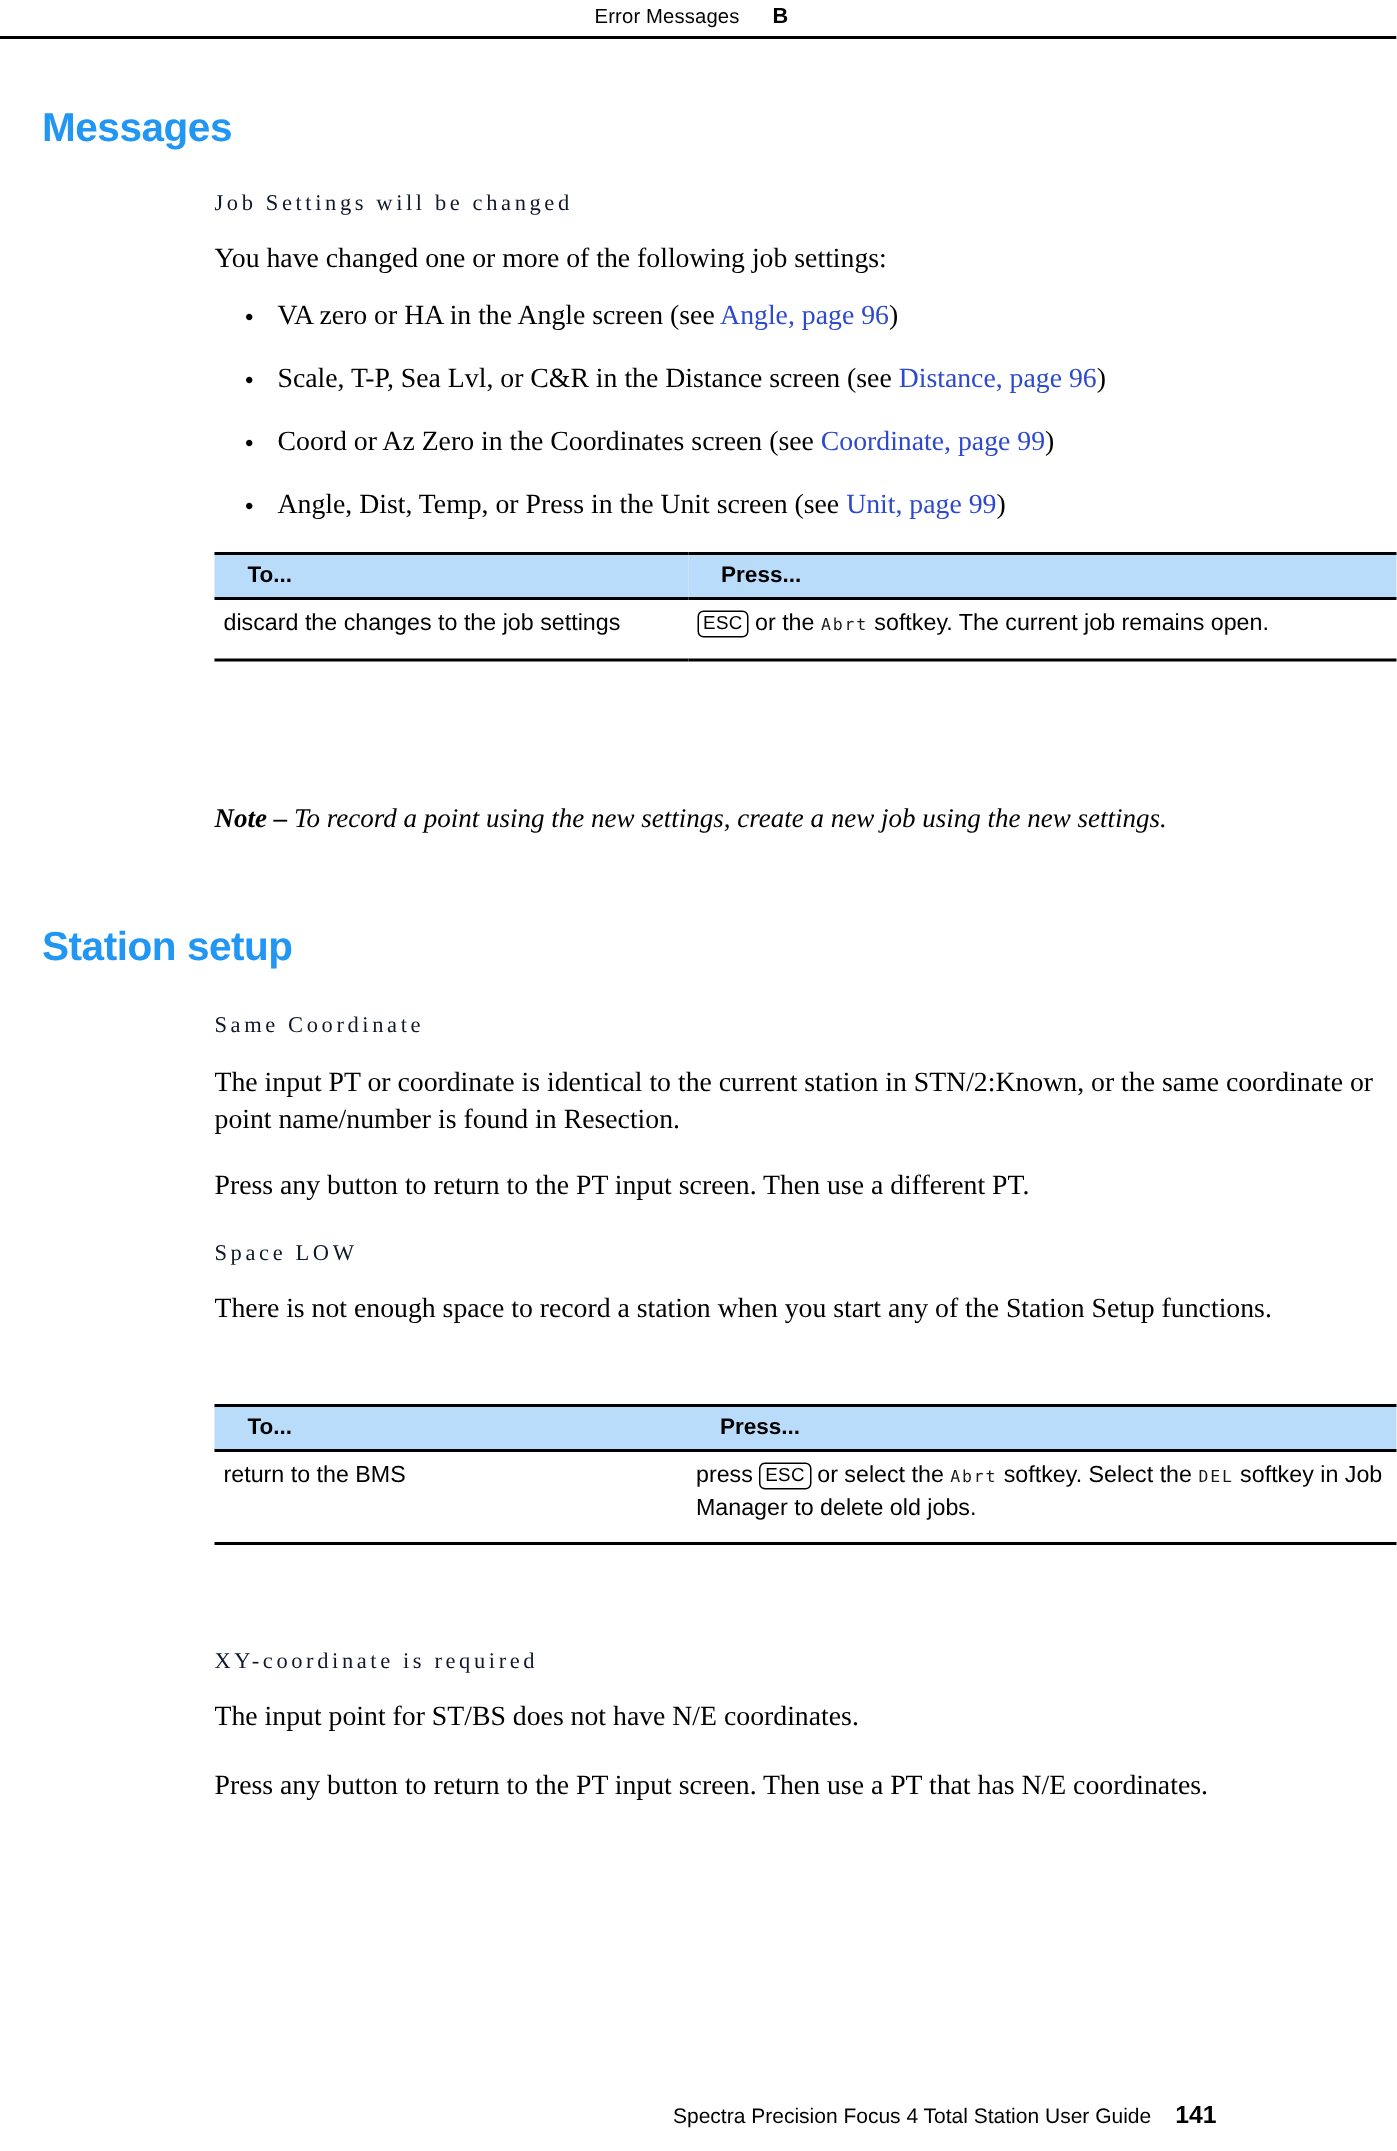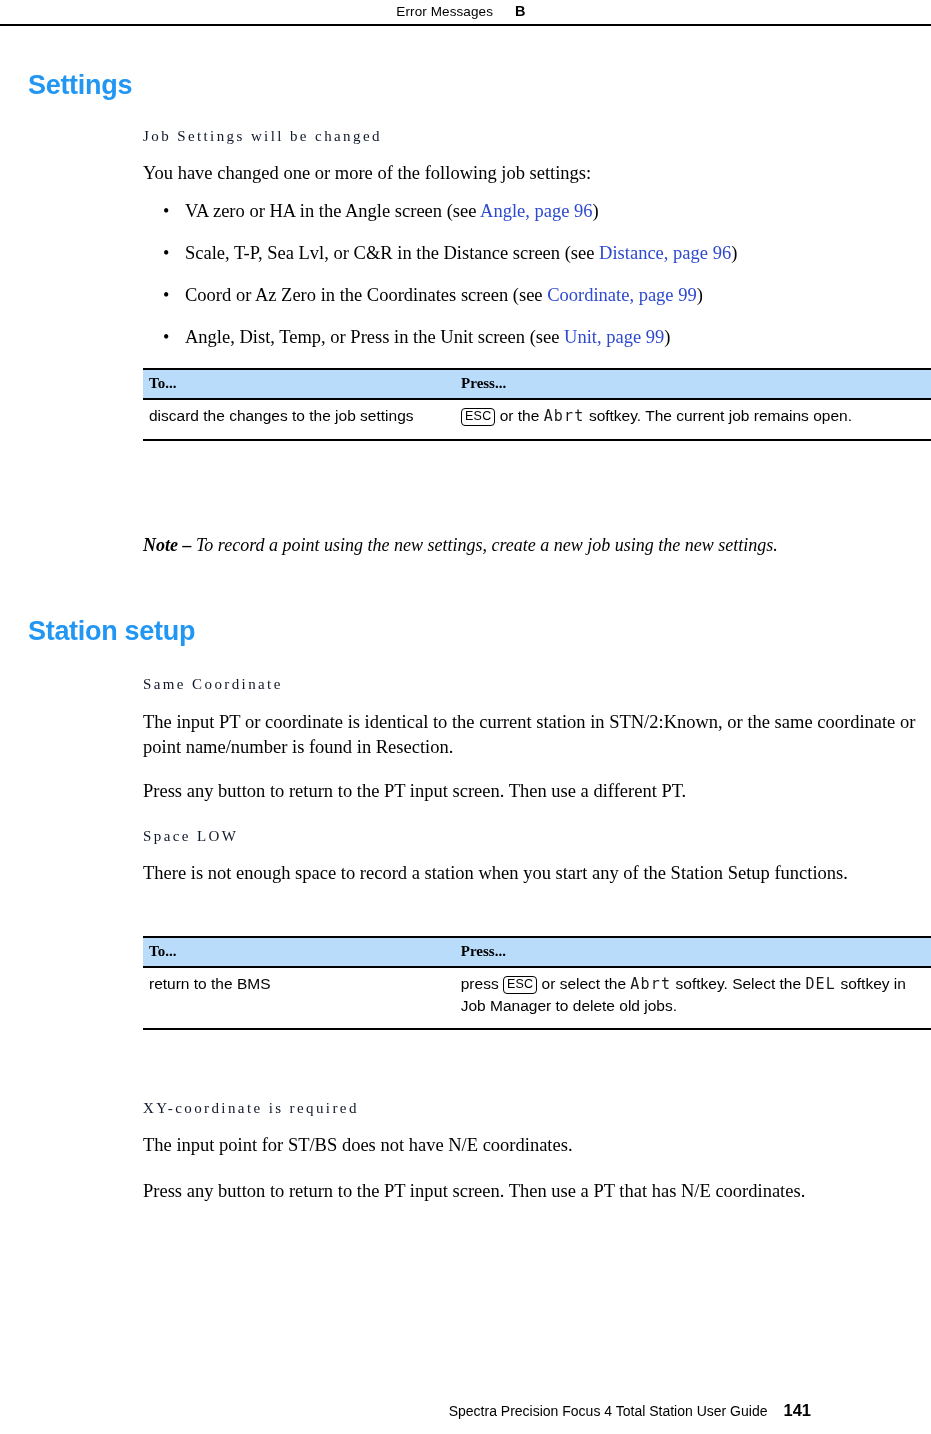--- a/index.html
+++ b/index.html
@@ -75,21 +75,21 @@
     position: absolute;
     left: 143px;
     font-family: Liberation Serif, serif;
     font-size: 15px;
     letter-spacing: 2.4px;
     color: #0f172a;
     white-space: pre;
   }
   .lcd-inline {
     font-family: "DejaVu Sans Mono", monospace;
-    font-size: 15px;
+    font-size: 11px;
     letter-spacing: 1.2px;
     color: #1a1a1a;
   }
 
   
   .body-para {
     position: absolute;
     left: 143px;
     width: 789px;
     font-family: "Liberation Serif", serif;
@@ -140,25 +140,24 @@
     width: 789px;
     border-collapse: collapse;
     font-family: "Liberation Sans", sans-serif;
     font-size: 15px;
   }
   .ref-table thead th {
     background: #B9DCFB;
     text-align: left;
     font-weight: bold;
     font-size: 15px;
-    padding: 5px 2px 6px 6px;
+    padding: 5px 2px 6px 22px;
     border-bottom: 2px solid #000;
     border-top: 2px solid #000;
     line-height: 17px;
-    font-family: Liberation Serif, serif;
   }
   .ref-table thead th.col-to    { width: 310px; }
   .ref-table thead th.col-press { width: 479px; }
   .ref-table tbody td {
     vertical-align: top;
     padding: 5px 8px 7px 6px;
     line-height: 21px;
     font-size: 15.5px;
     color: #000;
   }
@@ -208,21 +207,21 @@
 <div class="page-header">
   <div class="page-header-inner">
     <span class="header-title">Error Messages</span>
     <span class="header-appendix">B</span>
   </div>
   <div class="header-rule"></div>
 </div>
 
 <div class="content">
 
-  <h1 class="section-title h-settings">Settings</h1>
+  <h1 class="section-title h-settings">Messages</h1>
 
   <div class="lcd-heading" style="top:100px">Job Settings will be changed</div>
 
   <div class="body-para" style="top:133px">You have changed one or more of the following job settings:</div>
 
   <div class="bullet-row" style="top:171px">
     <span class="bullet-mark">•</span>
     <span class="bullet-text"><span>VA zero or HA in the Angle screen (see </span><span class="xref">Angle, page 96</span><span>)</span></span>
   </div>
 

